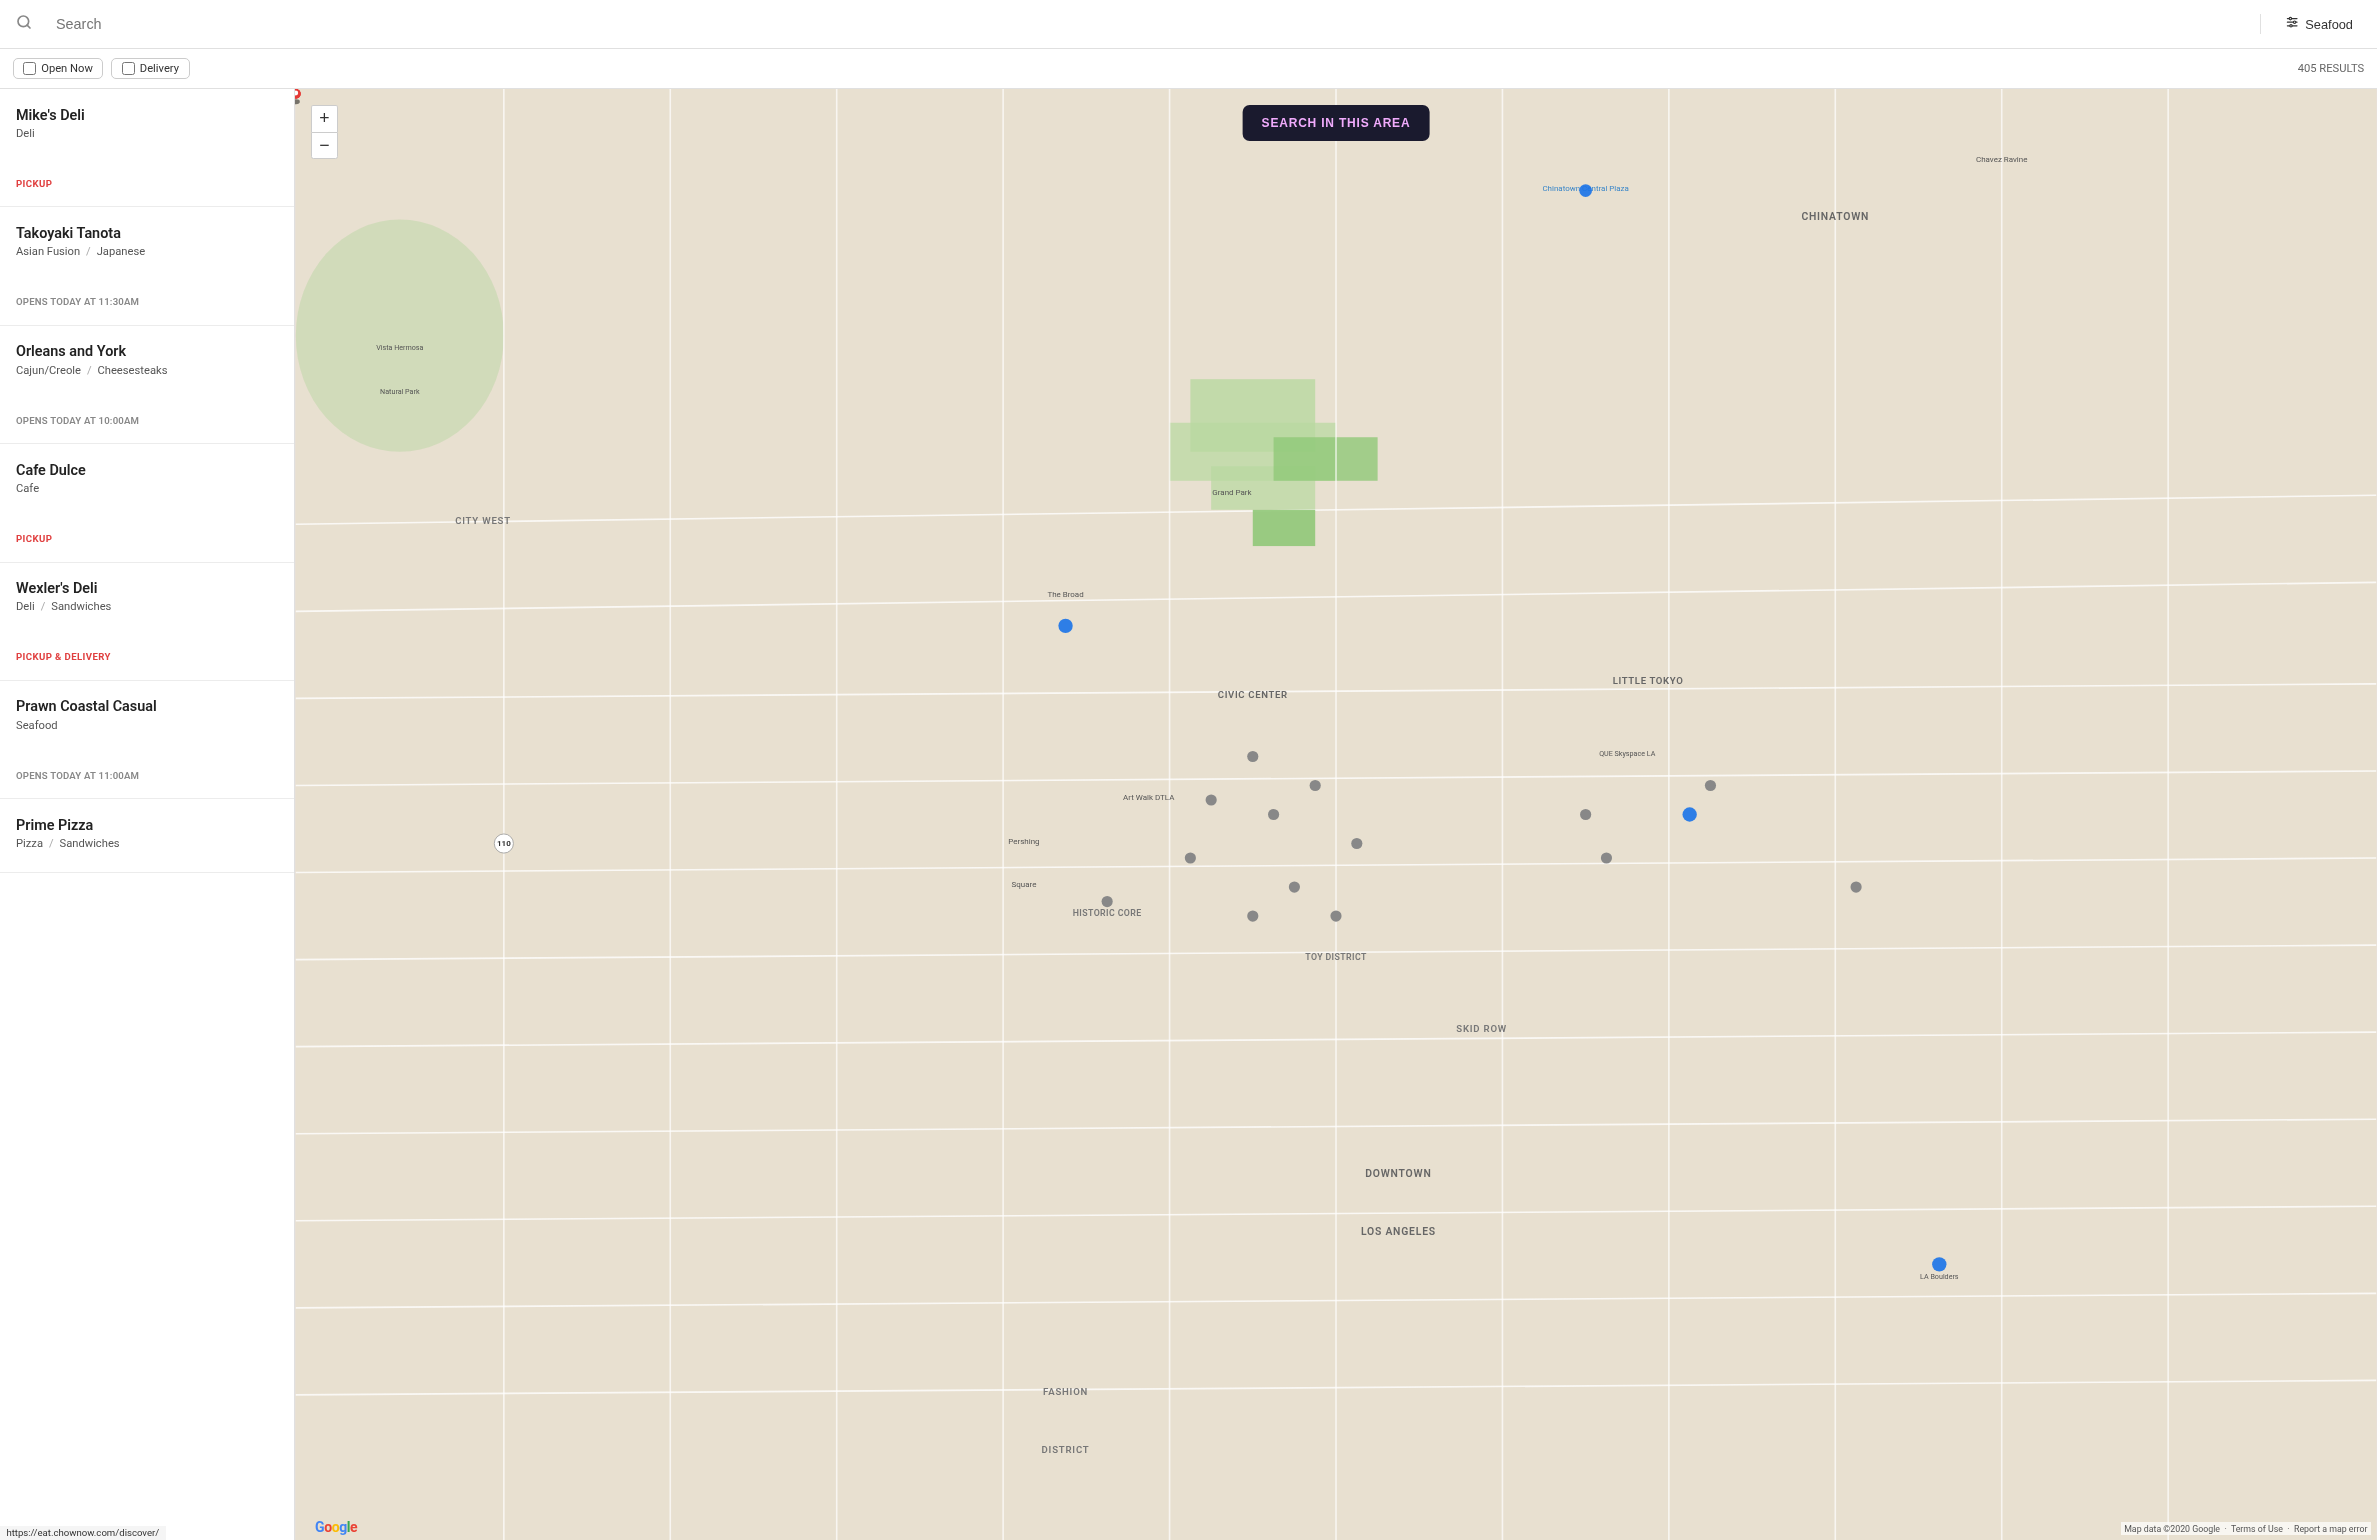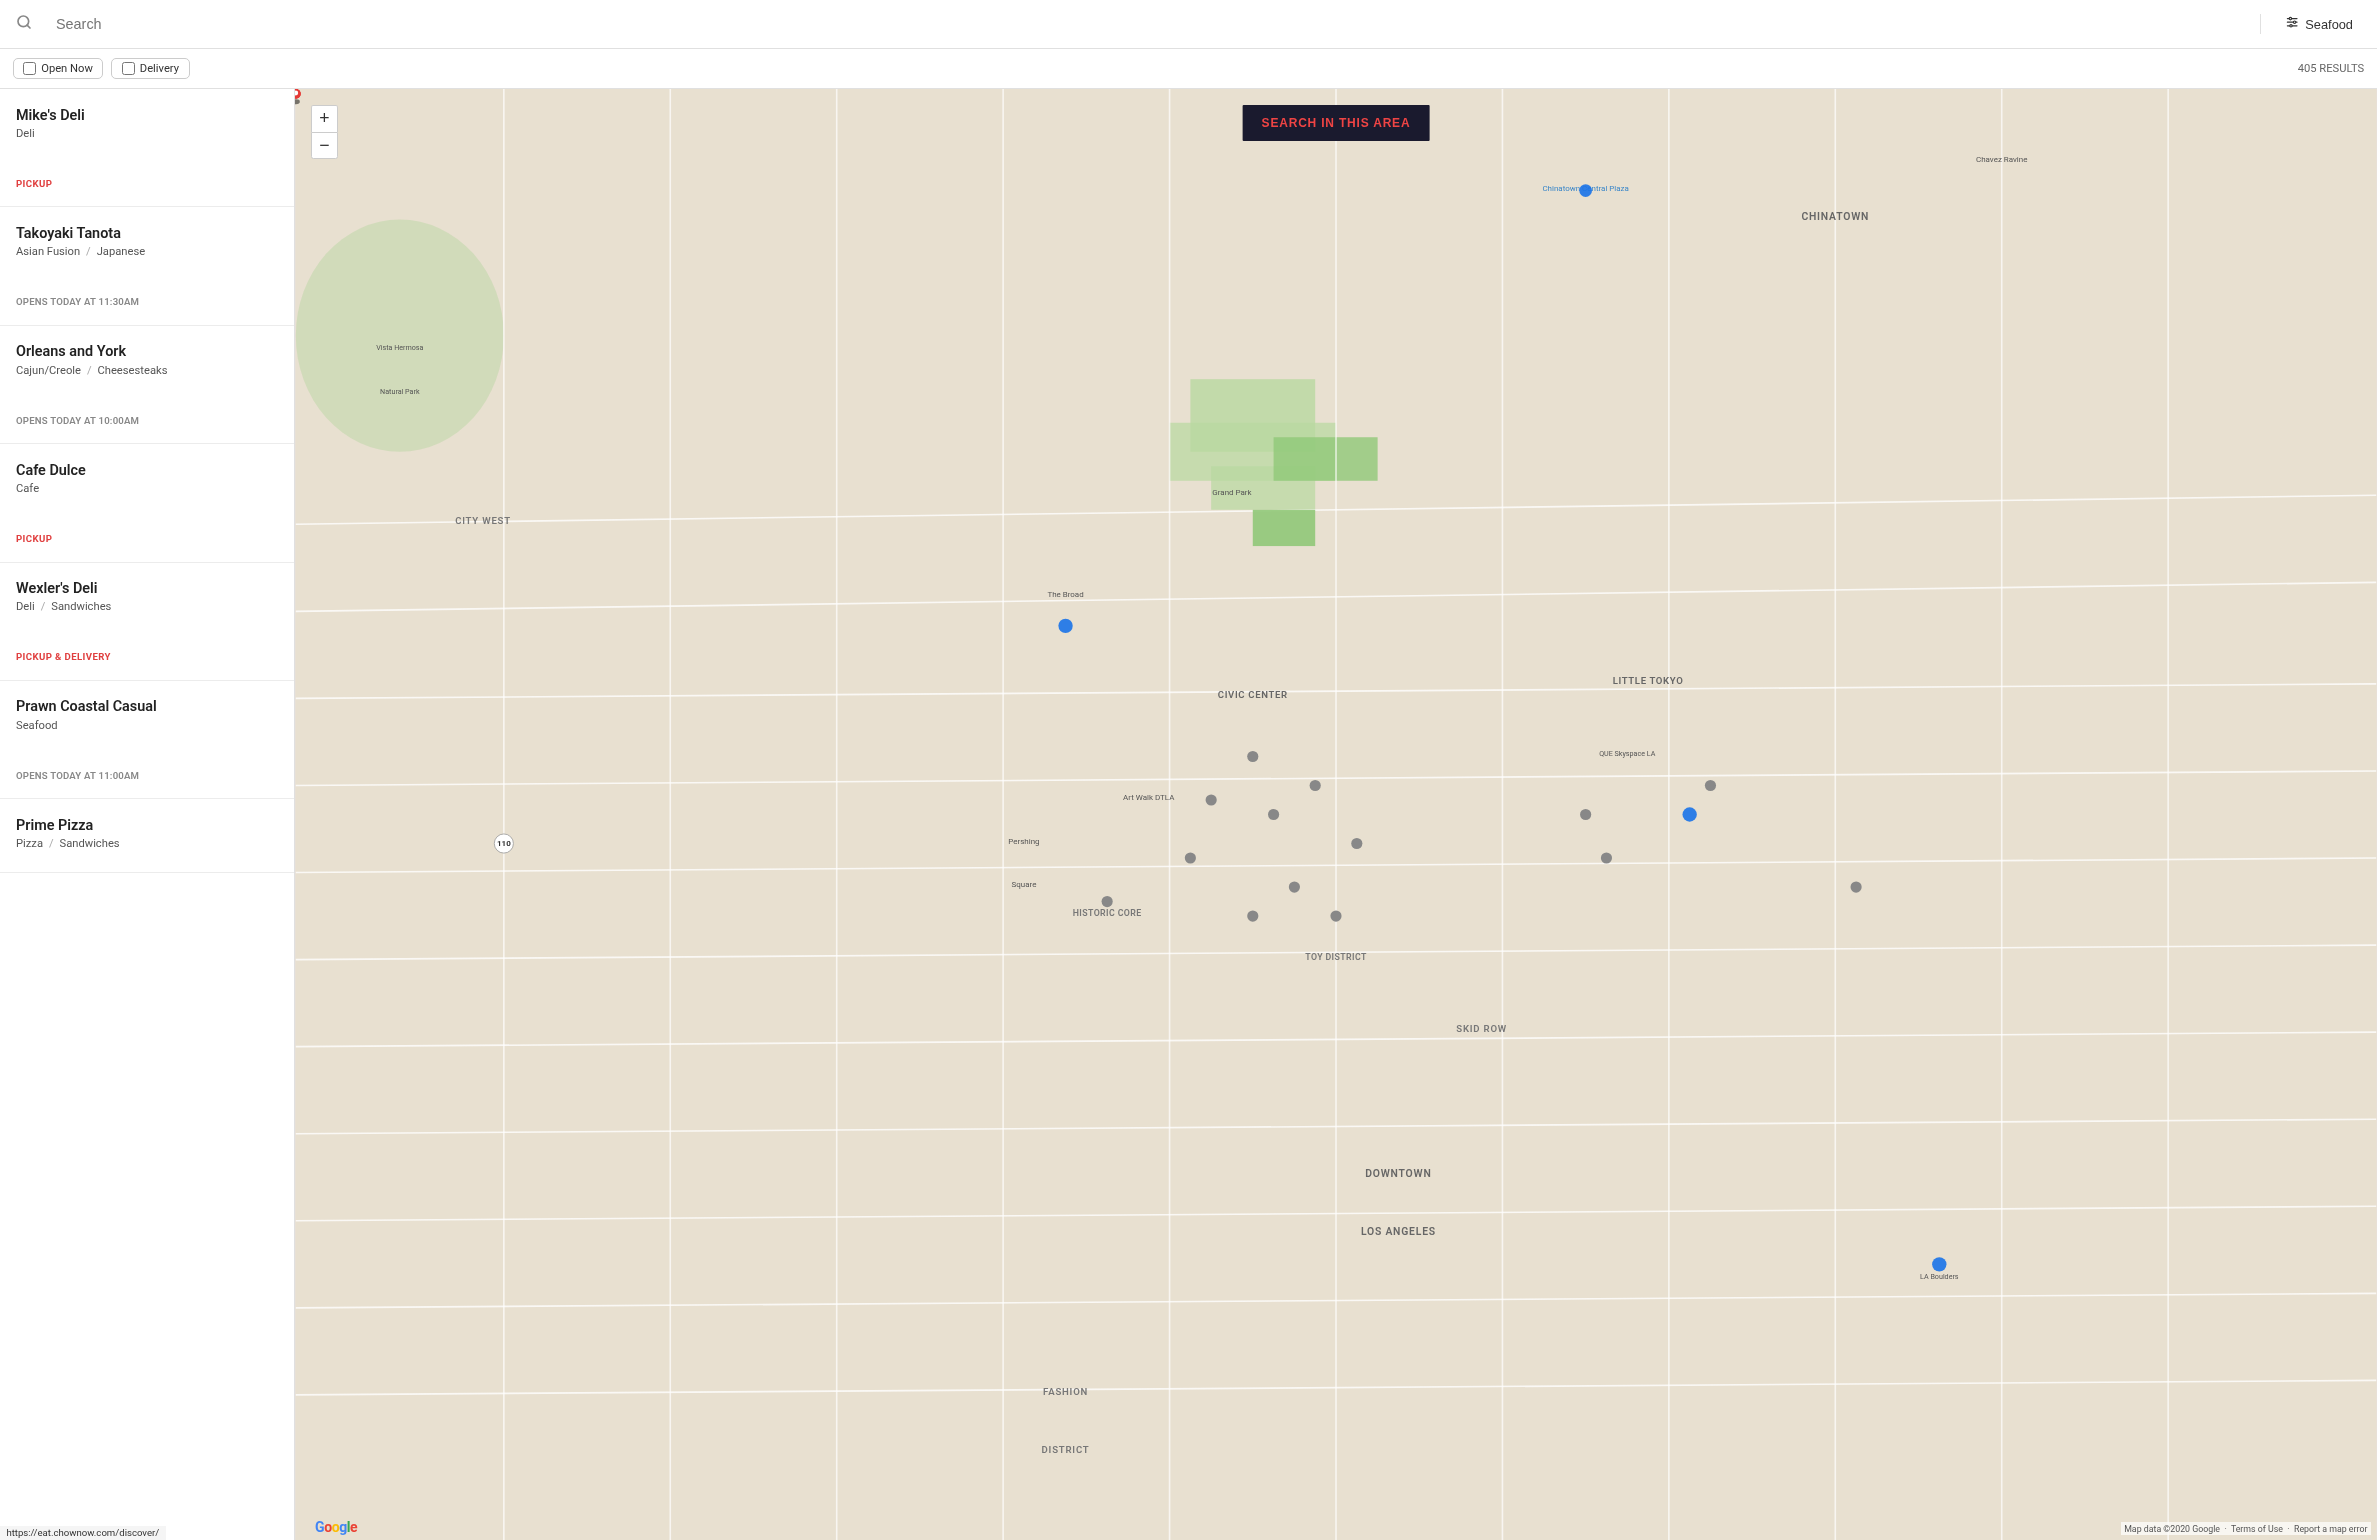--- a/index.html
+++ b/index.html
@@ -141,23 +141,23 @@
       height: 100%;
     }
 
     
     #search-in-area-btn {
       position: absolute;
       top: 16px;
       left: 50%;
       transform: translateX(-50%);
       background: #1a1a2e;
-      color: #ef4444;
+      color: #f0abfc;
       border: none;
-      border-radius: 1px;
+      border-radius: 7px;
       padding: 11.2px 19px;
       font-size: 12px;
       font-weight: 700;
       letter-spacing: 0.8px;
       cursor: pointer;
       white-space: nowrap;
       z-index: 10;
     }
 
     

